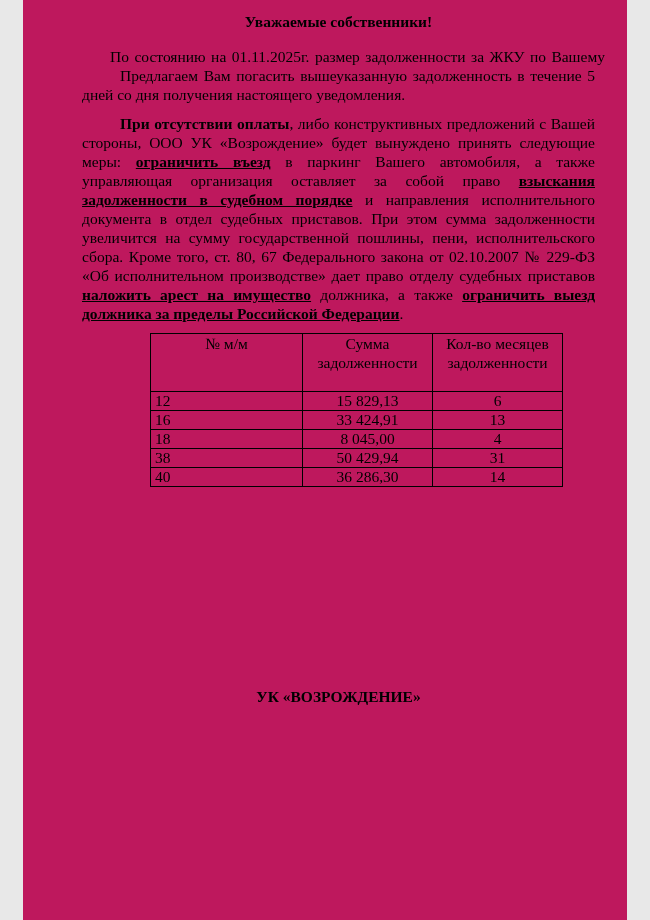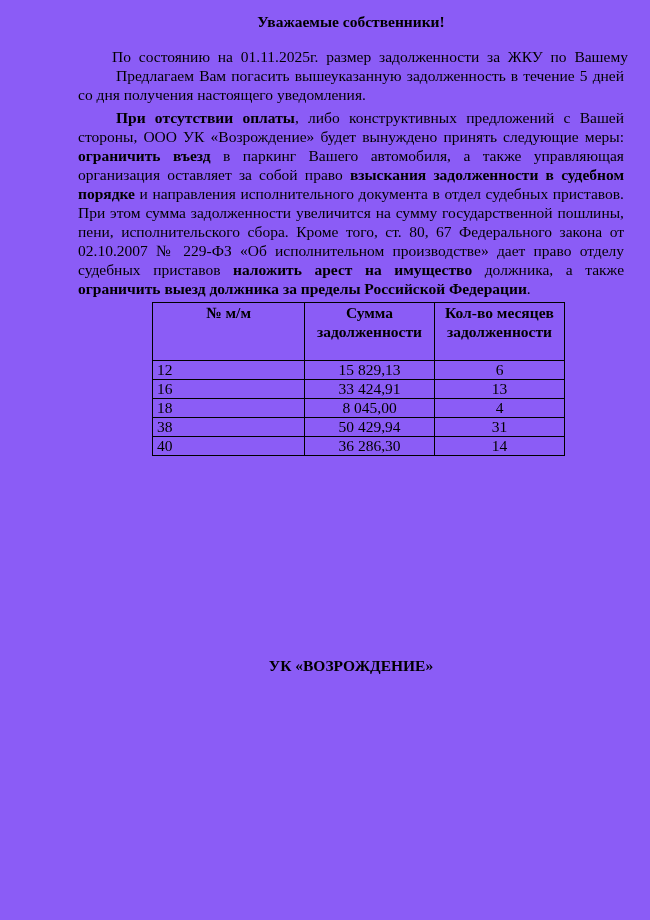--- a/index.html
+++ b/index.html
@@ -1,27 +1,27 @@
 <!DOCTYPE html>
 <html><head>
 <meta charset="utf-8">
 <style>
   html, body { margin: 0; padding: 0; background: #e8e8e8; }
   .page {
     position: relative;
-    width: 650px;
+    width: 604px;
     height: 920px;
     margin: 0 auto;
-    background: #8b5cf6;
+    background: #be185d;
     color: #000000;
     font-family: "Liberation Serif", "DejaVu Serif", serif;
     font-size: 15.5px;
     line-height: 19px;
     box-sizing: border-box;
-    padding: 0 22px 0 74px;
+    padding: 0 22px 0 49px;
     overflow: hidden;
   }
   .salutation {
     margin-top: 12px;
     text-align: center;
     font-weight: bold;
   }
   .intro-line1 {
     margin-top: 16px;
     text-indent: 38px;
@@ -35,41 +35,41 @@
     white-space: nowrap;
   }
   .amount {
     font-size: 48px;
     line-height: 50px;
     font-weight: bold;
     margin-left: 8px;
     letter-spacing: 0.5px;
   }
   p.para {
-    margin: 4px;
+    margin: 10px;
     text-indent: 38px;
     text-align: justify;
   }
   p.para-pay { margin-top: 0; }
   p.para-peace { margin-top: 8px; }
   .b  { font-weight: bold; }
-  .bu { font-weight: bold; }
+  .bu { font-weight: bold; text-decoration: underline; }
   table.debt-table {
     margin: 2px 0 0 78px;
     border-collapse: collapse;
     table-layout: fixed;
     width: 412px;
   }
   table.debt-table th, table.debt-table td {
     border: 1px solid #000;
     padding: 0 4px;
     font-size: 15.5px;
   }
   table.debt-table th {
-    font-weight: bold;
+    font-weight: normal;
     text-align: center;
     vertical-align: top;
     line-height: 19px;
     height: 57px;
   }
   table.debt-table td {
     height: 18px;
     line-height: 18px;
   }
   col.c1 { width: 152px; }

